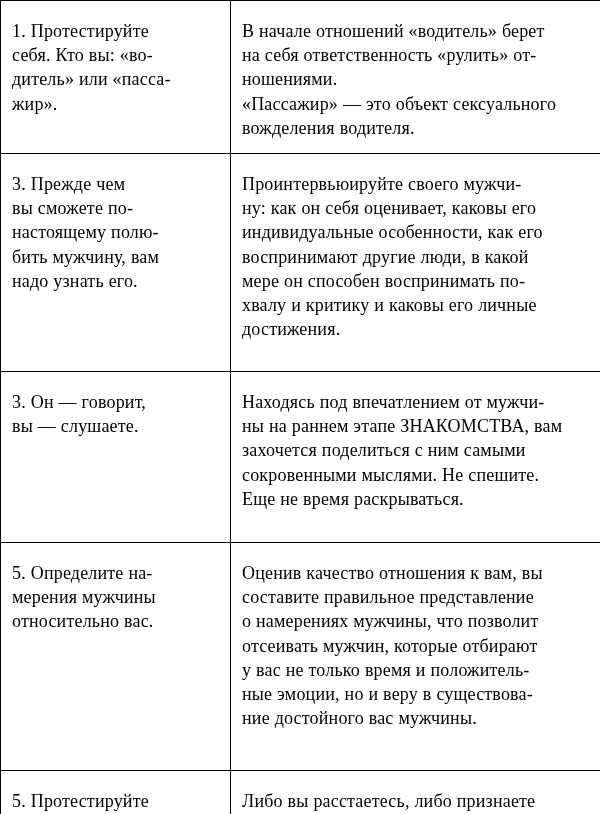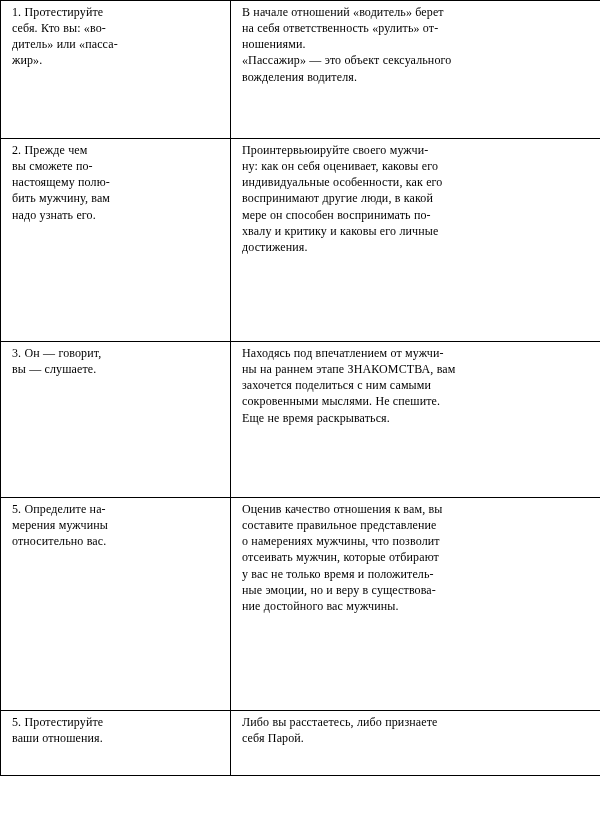--- a/index.html
+++ b/index.html
@@ -26,22 +26,22 @@
     border-collapse: collapse;
     width: 600px;
     table-layout: fixed;
     margin: 0;
     padding: 0;
   }
 
   table.advice-table td {
     border: 1.5px solid #000000;
     vertical-align: top;
-    padding: 3px 10px 9px 11px;
-    font-size: 12px;
+    padding: 18px 10px 9px 11px;
+    font-size: 18px;
     line-height: 1.345;
     letter-spacing: 0.01em;
     word-spacing: 0.01em;
     background: #ffffff;
   }
 
   td.col-step {
     width: 208px;
     border-left-width: 1px;
   }
@@ -82,21 +82,21 @@
         <td class="col-detail">
             <span class="cell-text">В начале отношений «водитель» берет
 на себя ответственность «рулить» от-
 ношениями.
 «Пассажир» — это объект сексуального
 вожделения водителя.</span>
           </td>
       </tr>
       <tr class="row-2">
         <td class="col-step">
-            <span class="cell-text">2. Прежде чем
+            <span class="cell-text">3. Прежде чем
 вы сможете по-
 настоящему полю-
 бить мужчину, вам
 надо узнать его.</span>
           </td>
         <td class="col-detail">
             <span class="cell-text">Проинтервьюируйте своего мужчи-
 ну: как он себя оценивает, каковы его
 индивидуальные особенности, как его
 воспринимают другие люди, в какой

